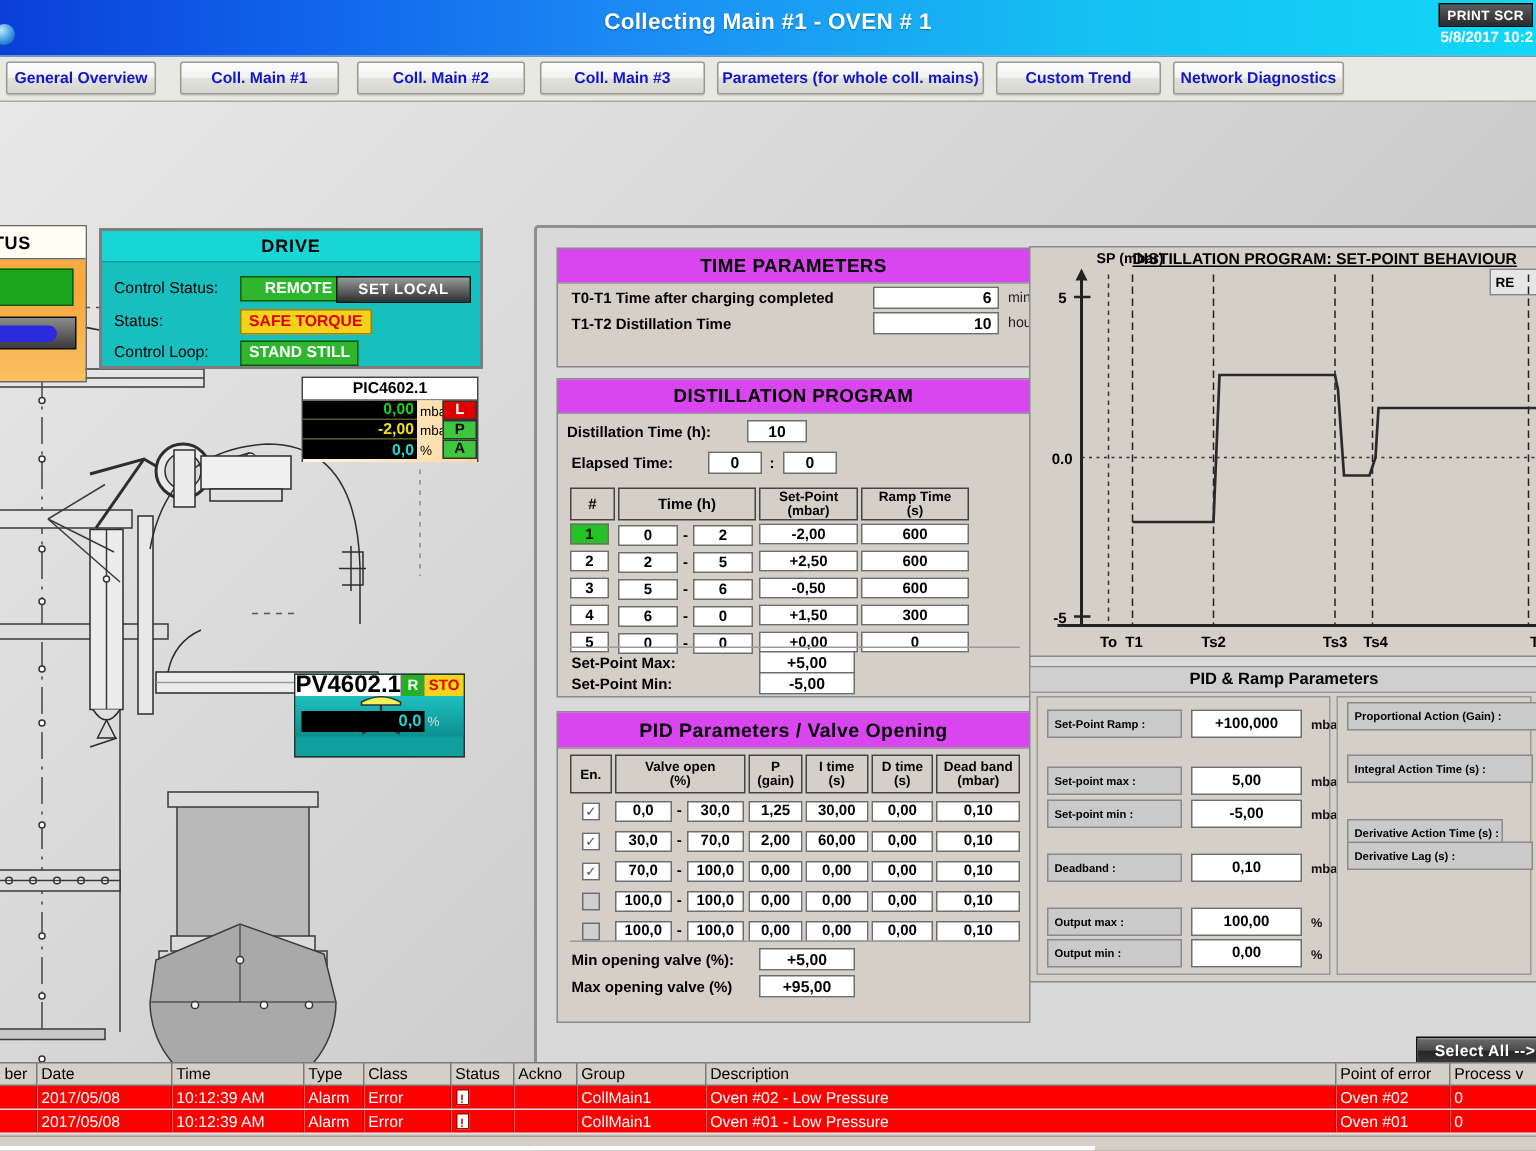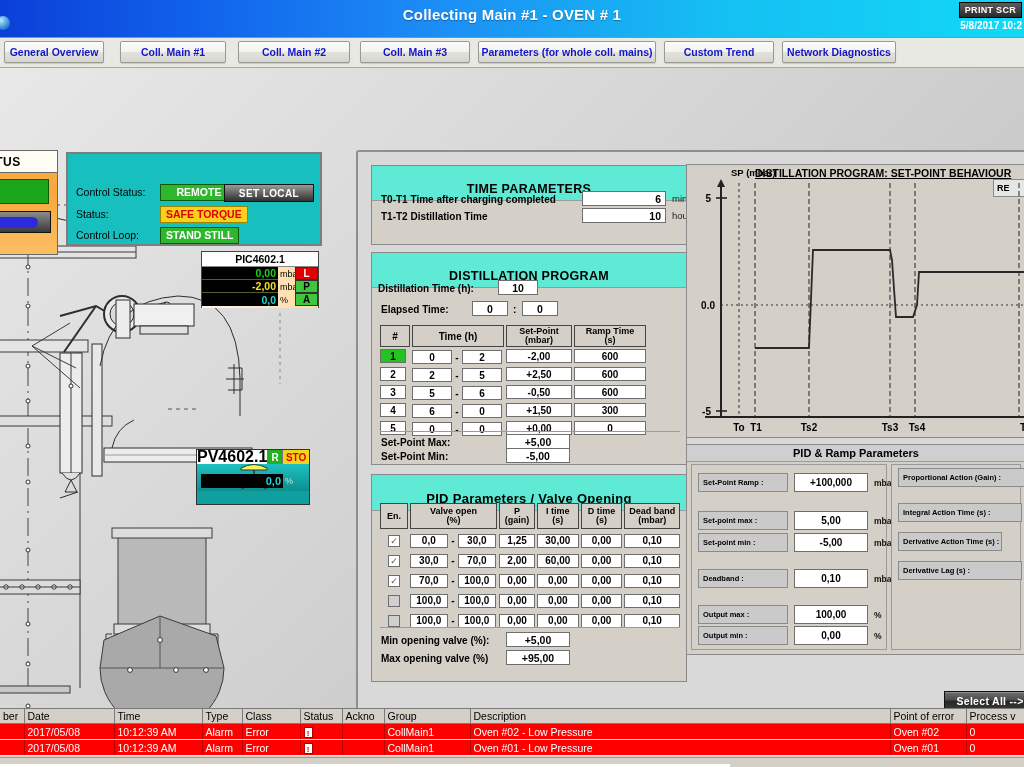--- a/index.html
+++ b/index.html
@@ -174,22 +174,22 @@
   .content-frame {
     position: absolute; left: 356px; top: 82px; width: 672px; height: 618px;
     background: #d9d9d9; border: 2px solid #8f8f8f; border-radius: 3px;
   }
   .panel {
     position: absolute; background: #d4d0c8;
     border: 1px solid #8a8a8a;
   }
   .panel-title {
     text-align: center; font-size: 12.5px; font-weight: bold; color: #000;
-    padding: 16px 0 4px; border-bottom: 1px solid #9a9a9a;
-    background: #5eead4; letter-spacing: .3px;
+    padding: 4px 0 4px; border-bottom: 1px solid #9a9a9a;
+    background: #d946ef; letter-spacing: .3px;
   }
   .lbl { font-size: 10px; font-weight: bold; color: #000; }
   .field {
     background: #ffffff; border: 1px solid #6e6e6e;
     font-size: 10.5px; font-weight: bold; color: #000;
     display: flex; align-items: center; justify-content: flex-end;
     padding-right: 4px; height: 15px;
   }
   .field.c { justify-content: center; padding-right: 0; }
   .unit { font-size: 9.5px; color: #222; }
@@ -397,20 +397,21 @@
 
     <div class="status-panel">
       <div class="status-head">TUS</div>
       <div class="status-green"></div>
       <div class="status-btn">
         <span class="blob"></span>
       </div>
     </div>
 
     <div class="drive">
+      <div class="drive-head">DRIVE</div>
       <div class="drive-row" style="top:30px">
         <span class="drive-lbl">Control Status:</span>
         <span class="drive-val v-remote">REMOTE</span>
       </div>
       <div class="setlocal">SET LOCAL</div>
       <div class="drive-row" style="top:52px">
         <span class="drive-lbl">Status:</span>
         <span class="drive-val v-safe">SAFE TORQUE</span>
       </div>
       <div class="drive-row" style="top:73px">
@@ -822,21 +823,21 @@
         <div class="pr-unit" style="left:182px;top:145px">%</div>
 
         <div class="pr-lbl" style="left:6px;top:161px;width:90px">Output min :</div>
         <div class="pr-fld" style="left:102px;top:161px;width:74px">0,00</div>
         <div class="pr-unit" style="left:182px;top:166px">%</div>
       </div>
 
       <div class="pr-col" style="left:204px;right:4px">
         <div class="pr-lbl" style="left:6px;top:3px;width:144px">Proportional Action  (Gain) :</div>
         <div class="pr-lbl" style="left:6px;top:38px;width:124px">Integral Action Time (s) :</div>
-        <div class="pr-lbl" style="left:6px;top:67px;width:104px">Derivative Action Time (s) :</div>
+        <div class="pr-lbl" style="left:6px;top:81px;width:104px">Derivative Action Time (s) :</div>
         <div class="pr-lbl" style="left:6px;top:96px;width:124px">Derivative Lag (s) :</div>
       </div>
     </div>
 
     <div class="dkbtn" style="left:944px;top:623px;width:92px;height:20px">Select All --&gt;</div>
     <div class="dkbtn" style="left:944px;top:645px;width:92px;height:20px">Unselect All --&gt;</div>
     <div class="dkbtn" style="left:724px;top:671px;width:320px;height:20px">TRANSFER PARAMETERS TO COLL.MAIN GENERAL SET</div>
   </div>
 
   <div class="alarm">

